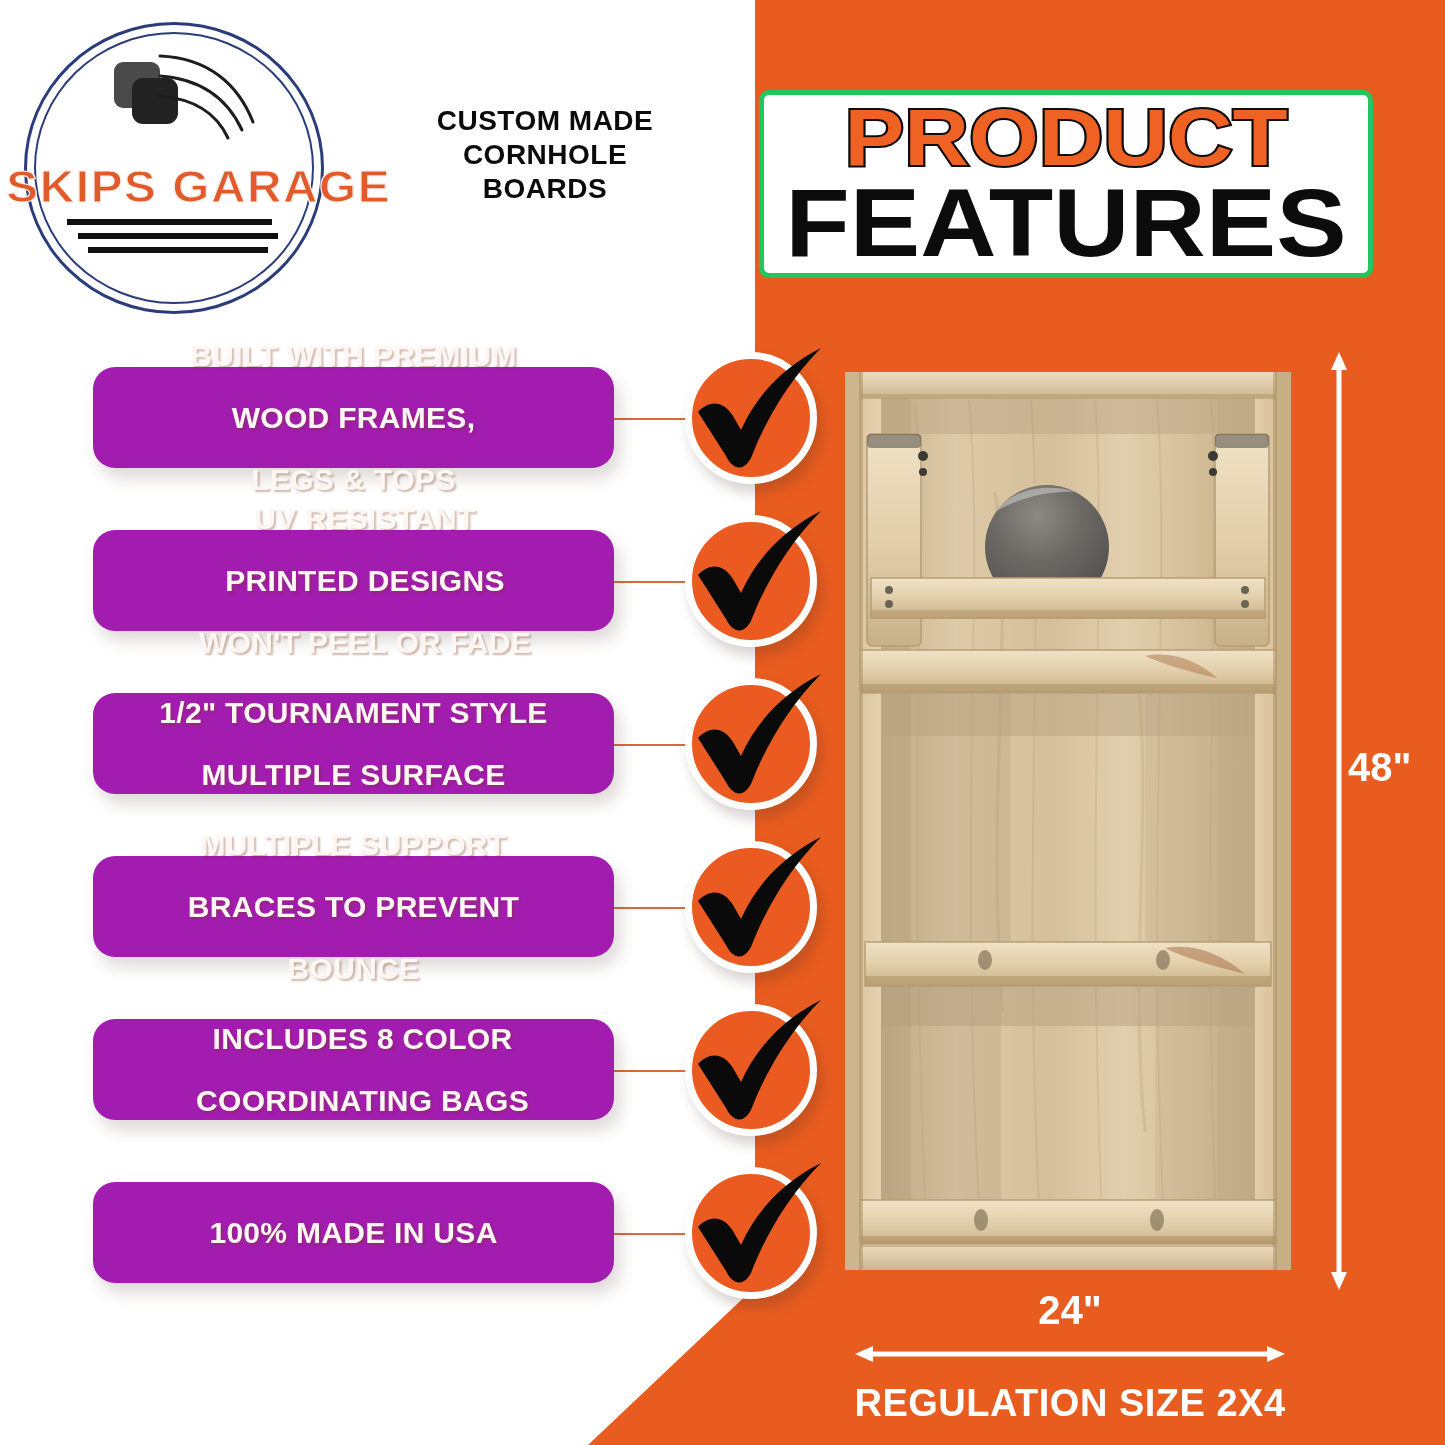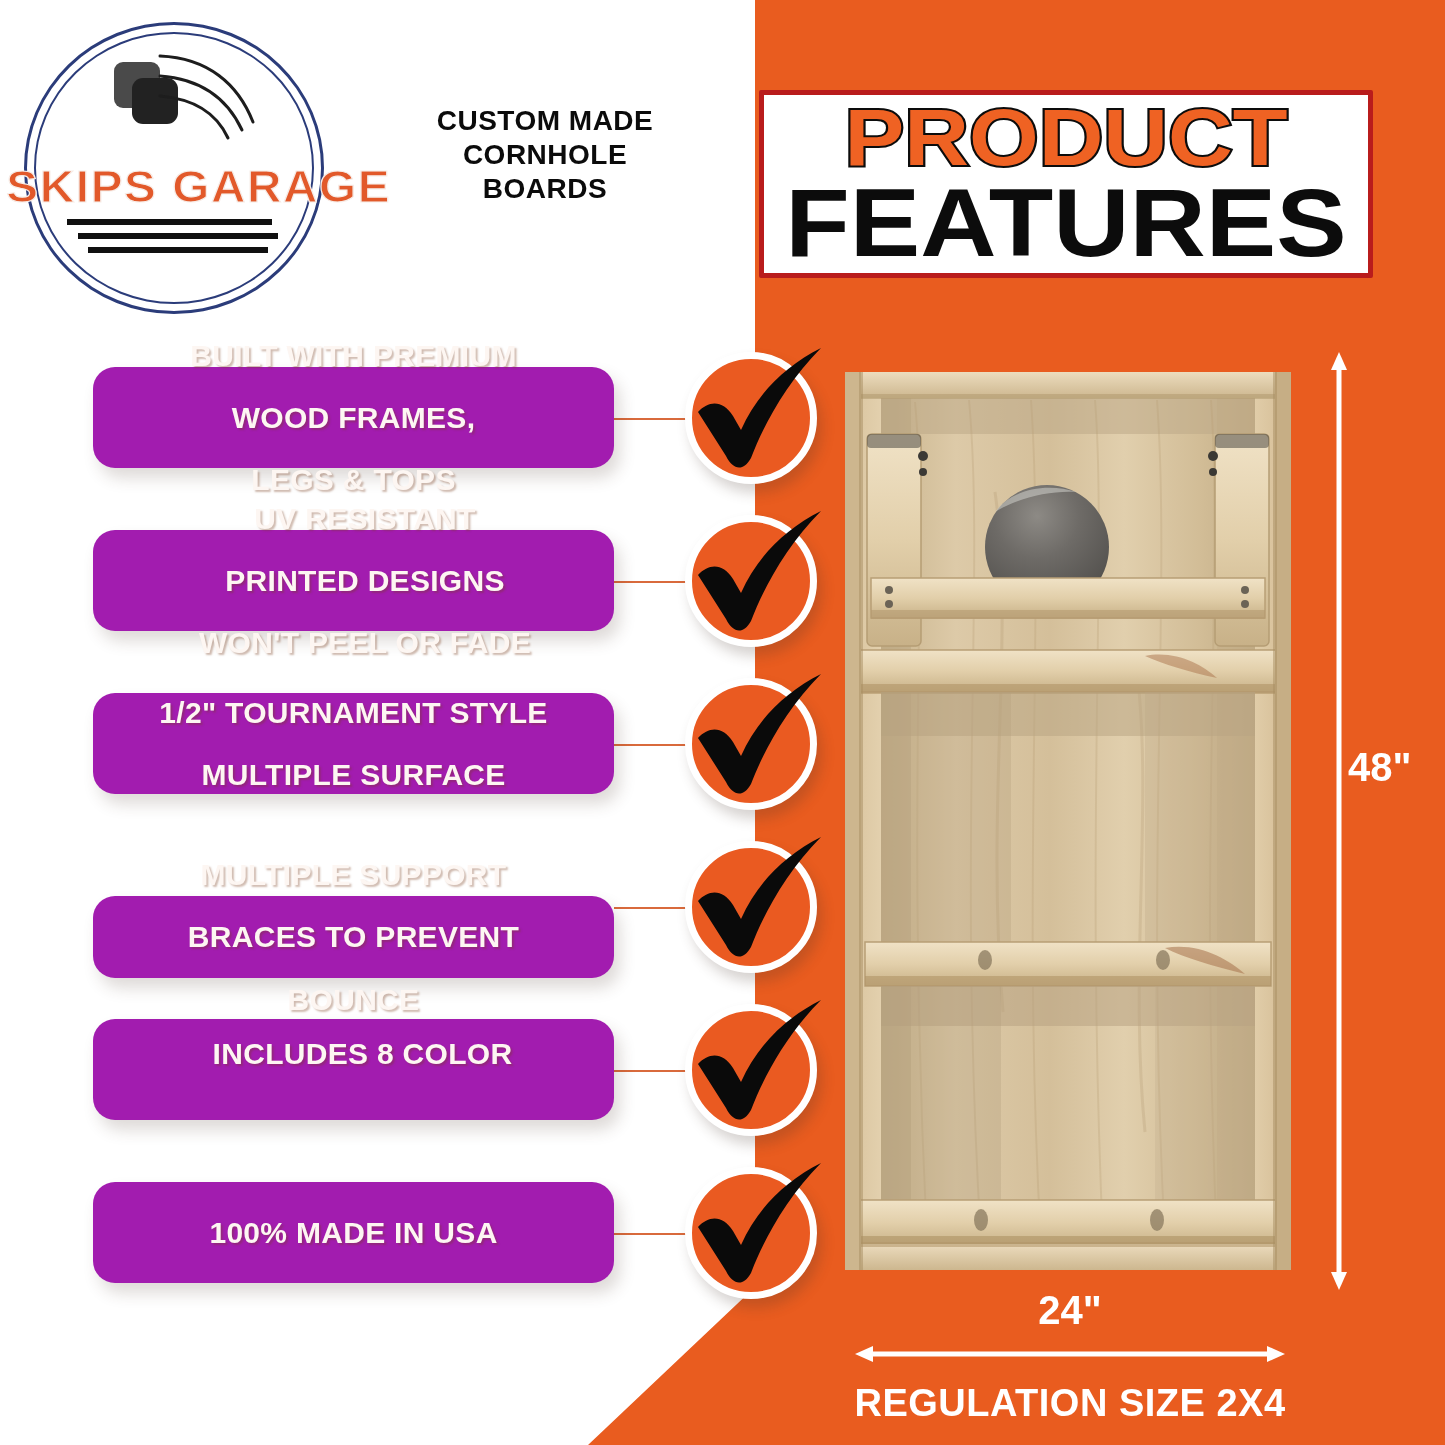--- a/index.html
+++ b/index.html
@@ -86,22 +86,22 @@
     color: #0b0b0b;
     z-index: 5;
   }
 
   
   .pf-box {
     position: absolute;
     left: 759px; top: 90px;
     width: 614px; height: 188px;
     background: #ffffff;
-    border: 5px solid #b91c1c;
-    border-radius: 2px;
+    border: 5px solid #22c55e;
+    border-radius: 10px;
     z-index: 6;
     overflow: hidden;
   }
   .pf-word {
     width: 100%;
     text-align: center;
     font-family: "Liberation Sans Narrow", "Liberation Sans", sans-serif;
     font-weight: bold;
     letter-spacing: 0px;
   }
@@ -291,38 +291,39 @@
   </span>
 </div>
 <div class="connector" style="left:614px; top:744px; width:74px;"></div>
 <div class="check" style="left:685px; top:678px;">
   <div class="disc"></div>
   <svg width="150" height="150" viewBox="0 0 150 150">
     <path d="M17 74 C28 62 42 62 52 78 L60 92 C76 56 104 28 140 10 C106 44 83 86 70 120 C62 134 52 132 45 118 Z" fill="#0a0a0a"></path>
   </svg>
 </div>
 
-<div class="pill" style="left:93px; top:896px; width:521px; height:82px;">
+<div class="pill" style="left:93px; top:856px; width:521px; height:101px;">
   <span>
     <span>MULTIPLE SUPPORT</span><br>
     <span>BRACES TO PREVENT</span><br>
     <span>BOUNCE</span>
   </span>
 </div>
 <div class="connector" style="left:614px; top:907px; width:74px;"></div>
 <div class="check" style="left:685px; top:841px;">
   <div class="disc"></div>
   <svg width="150" height="150" viewBox="0 0 150 150">
     <path d="M17 74 C28 62 42 62 52 78 L60 92 C76 56 104 28 140 10 C106 44 83 86 70 120 C62 134 52 132 45 118 Z" fill="#0a0a0a"></path>
   </svg>
 </div>
 
 <div class="pill" style="left:93px; top:1019px; width:521px; height:101px;padding-left:36px;">
   <span>
     <span>INCLUDES 8 COLOR</span><br>
+    <span>COORDINATING BAGS</span>
   </span>
 </div>
 <div class="connector" style="left:614px; top:1070px; width:74px;"></div>
 <div class="check" style="left:685px; top:1004px;">
   <div class="disc"></div>
   <svg width="150" height="150" viewBox="0 0 150 150">
     <path d="M17 74 C28 62 42 62 52 78 L60 92 C76 56 104 28 140 10 C106 44 83 86 70 120 C62 134 52 132 45 118 Z" fill="#0a0a0a"></path>
   </svg>
 </div>
 

